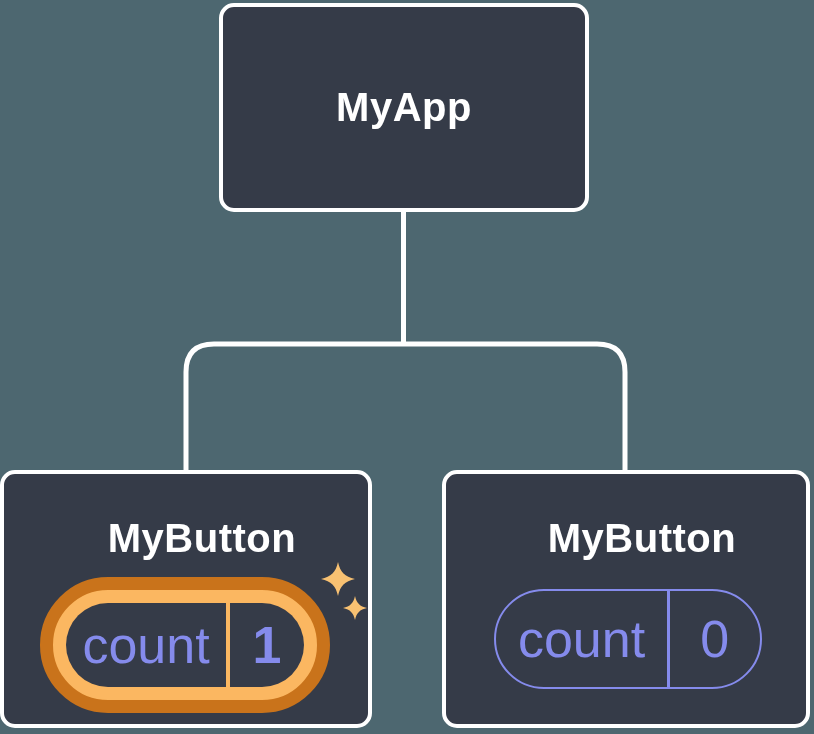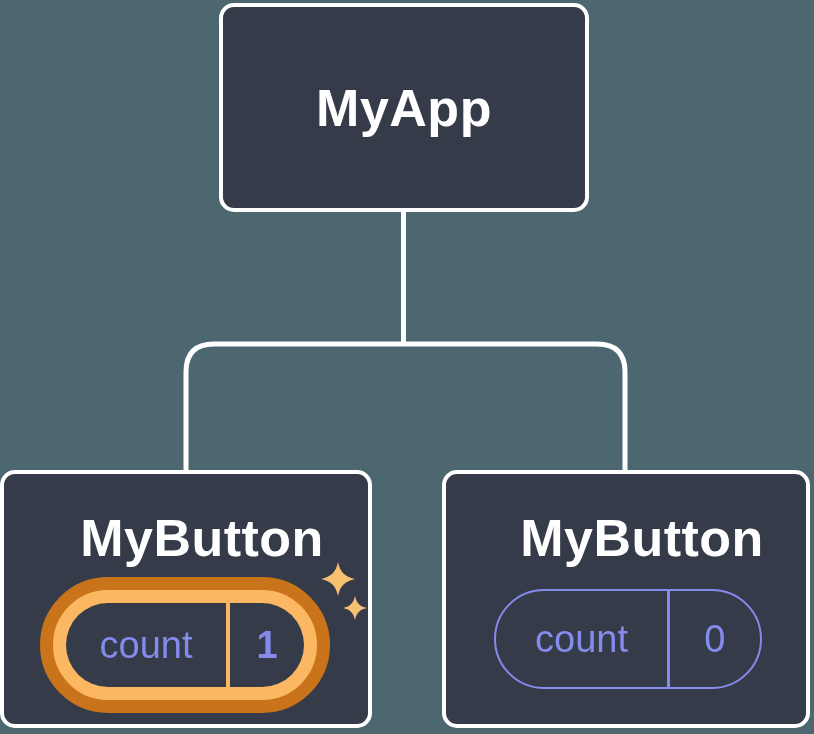--- a/index.html
+++ b/index.html
@@ -33,21 +33,21 @@
     width: 370px; height: 209px;
     display: flex;
     align-items: center;
     justify-content: center;
   }
   .node-child-left  { left: 0px;   top: 470px; width: 372px; height: 258px; }
   .node-child-right { left: 442px; top: 470px; width: 368px; height: 258px; }
 
   .node-title {
     color: var(--title-text, #FFFFFF);
-    font-size: 52px;
+    font-size: 40px;
     font-weight: 700;
     letter-spacing: 0.5px;
     text-align: center;
   }
   .child-title {
     position: absolute;
     left: 0; right: 0;
     top: 42px;
     line-height: 44px;
     padding-left: 32px;
@@ -84,21 +84,21 @@
     align-items: stretch;
     overflow: hidden;
     z-index: 2;
   }
 
   .cell {
     display: flex;
     align-items: center;
     justify-content: center;
     color: var(--state-purple, #858BEC);
-    font-size: 38px;
+    font-size: 52px;
   }
   .pill-gold .cell-key  { flex: 0 0 160px; }
   .pill-gold .cell-val  { flex: 1; font-weight: 700; }
   .pill-plain .cell-key { flex: 0 0 171px; }
   .pill-plain .cell-val { flex: 1; }
 
   .divider { flex: 0 0 auto; }
   .divider-gold   { width: 4px;   background: var(--gold, #FBB761); }
   .divider-purple { width: 2.5px; background: var(--state-purple, #858BEC); }
 

